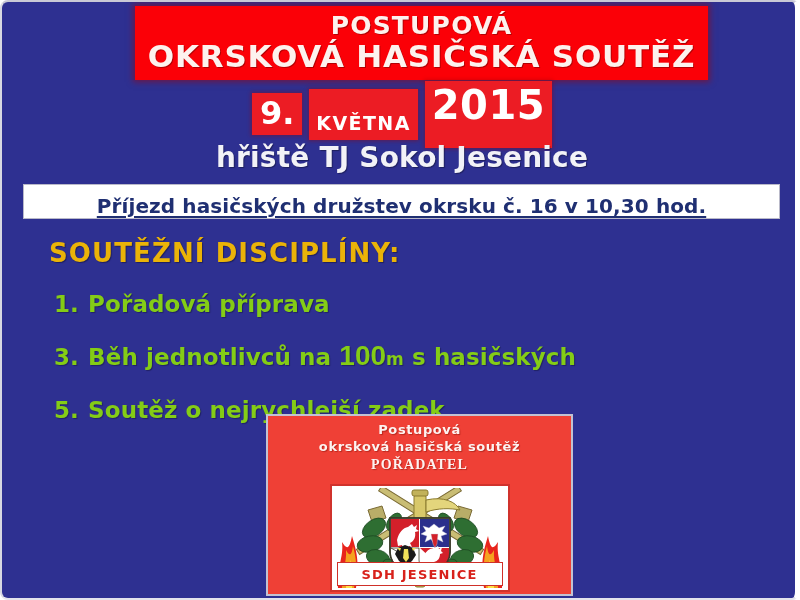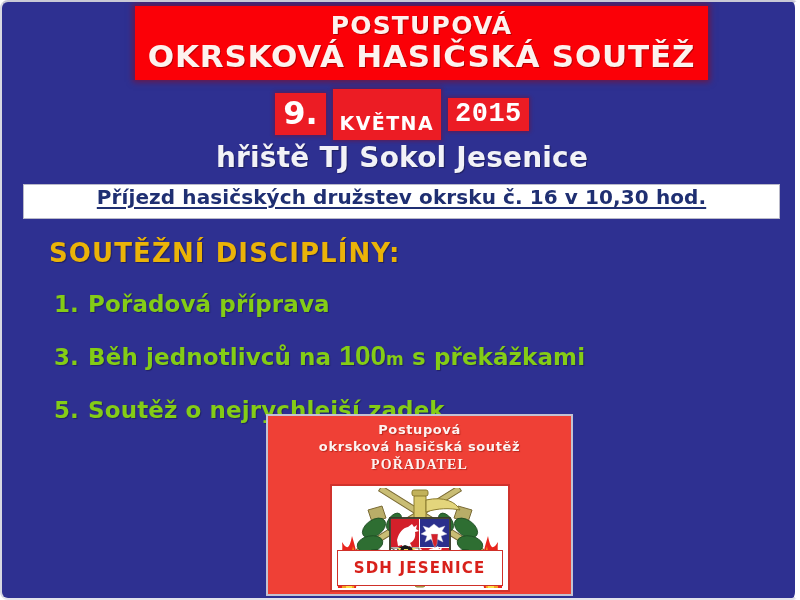--- a/index.html
+++ b/index.html
@@ -73,24 +73,23 @@
     font-size:32px;
     padding:1px 8px 3px 8px;
     letter-spacing:0px;
   }
   .date-month {
     font-size:19px;
     padding:23px 7px 6px 7px;
     letter-spacing:1.4px;
   }
   .date-year {
-    font-size:27px;
-    padding:1px 7px 2px 7px;
+    font-size:40px;
+    padding:1px 7px 20px 7px;
     letter-spacing:0.5px;
-    font-family:Liberation Mono, monospace;
   }
 
   
   .venue {
     position:absolute;
     left:0; top:139px; width:800px;
     text-align:center;
     color:#f2f2f7;
     font-family:"DejaVu Sans", sans-serif;
     font-weight:bold;
@@ -100,21 +99,21 @@
     white-space:nowrap;
   }
 
   
   .arrival-box {
     position:absolute;
     left:21px; top:182px;
     width:757px; height:35px;
     background:#ffffff;
     border:1px solid #b9b9c9;
-    display:flex; align-items:flex-start; justify-content:center;
+    display:flex; align-items:flex-end; justify-content:center;
   }
   .arrival-text {
     color:#1f2f72;
     font-family:"DejaVu Sans", sans-serif;
     font-weight:bold;
     font-size:20px;
     text-decoration:underline;
     text-underline-offset:3px;
     letter-spacing:0.1px;
     white-space:nowrap;
@@ -192,28 +191,28 @@
   .badge-inner {
     position:relative;
     width:100%; height:100%;
     background:#ffffff;
     overflow:hidden;
   }
   .badge-svg { position:absolute; left:0; top:0; }
   .badge-caption {
     position:absolute;
     left:3px; right:3px; bottom:2px;
-    height:36px;
+    height:24px;
     background:#ffffff;
     border:1px solid #cf3029;
     display:flex; align-items:center; justify-content:center;
     color:#d8211b;
     font-family:"DejaVu Sans", sans-serif;
     font-weight:bold;
-    font-size:15px;
+    font-size:13px;
     letter-spacing:1.2px;
   }
 </style>
 </head>
 <body>
 
 <div id="poster">
 
   <div class="title-banner">
     <div class="title-line1">POSTUPOVÁ</div>
@@ -236,21 +235,21 @@
 
   <ul class="disc-list">
     <li class="disc-item">
       <span class="num">1.</span>
       <span>Pořadová příprava</span>
     </li>
     <li class="disc-item">
       <span class="num">3.</span>
       <span>Běh jednotlivců na</span>
       <span class="big-num">100</span><span class="unit">m</span>
-      <span>s překážkami</span>
+      <span>s hasičských</span>
     </li>
     <li class="disc-item">
       <span class="num">5.</span>
       <span>Soutěž o nejrychlejší zadek</span>
     </li>
   </ul>
 
   <div class="logo-card">
     <div class="logo-head">
       <div class="l1">Postupová</div>

